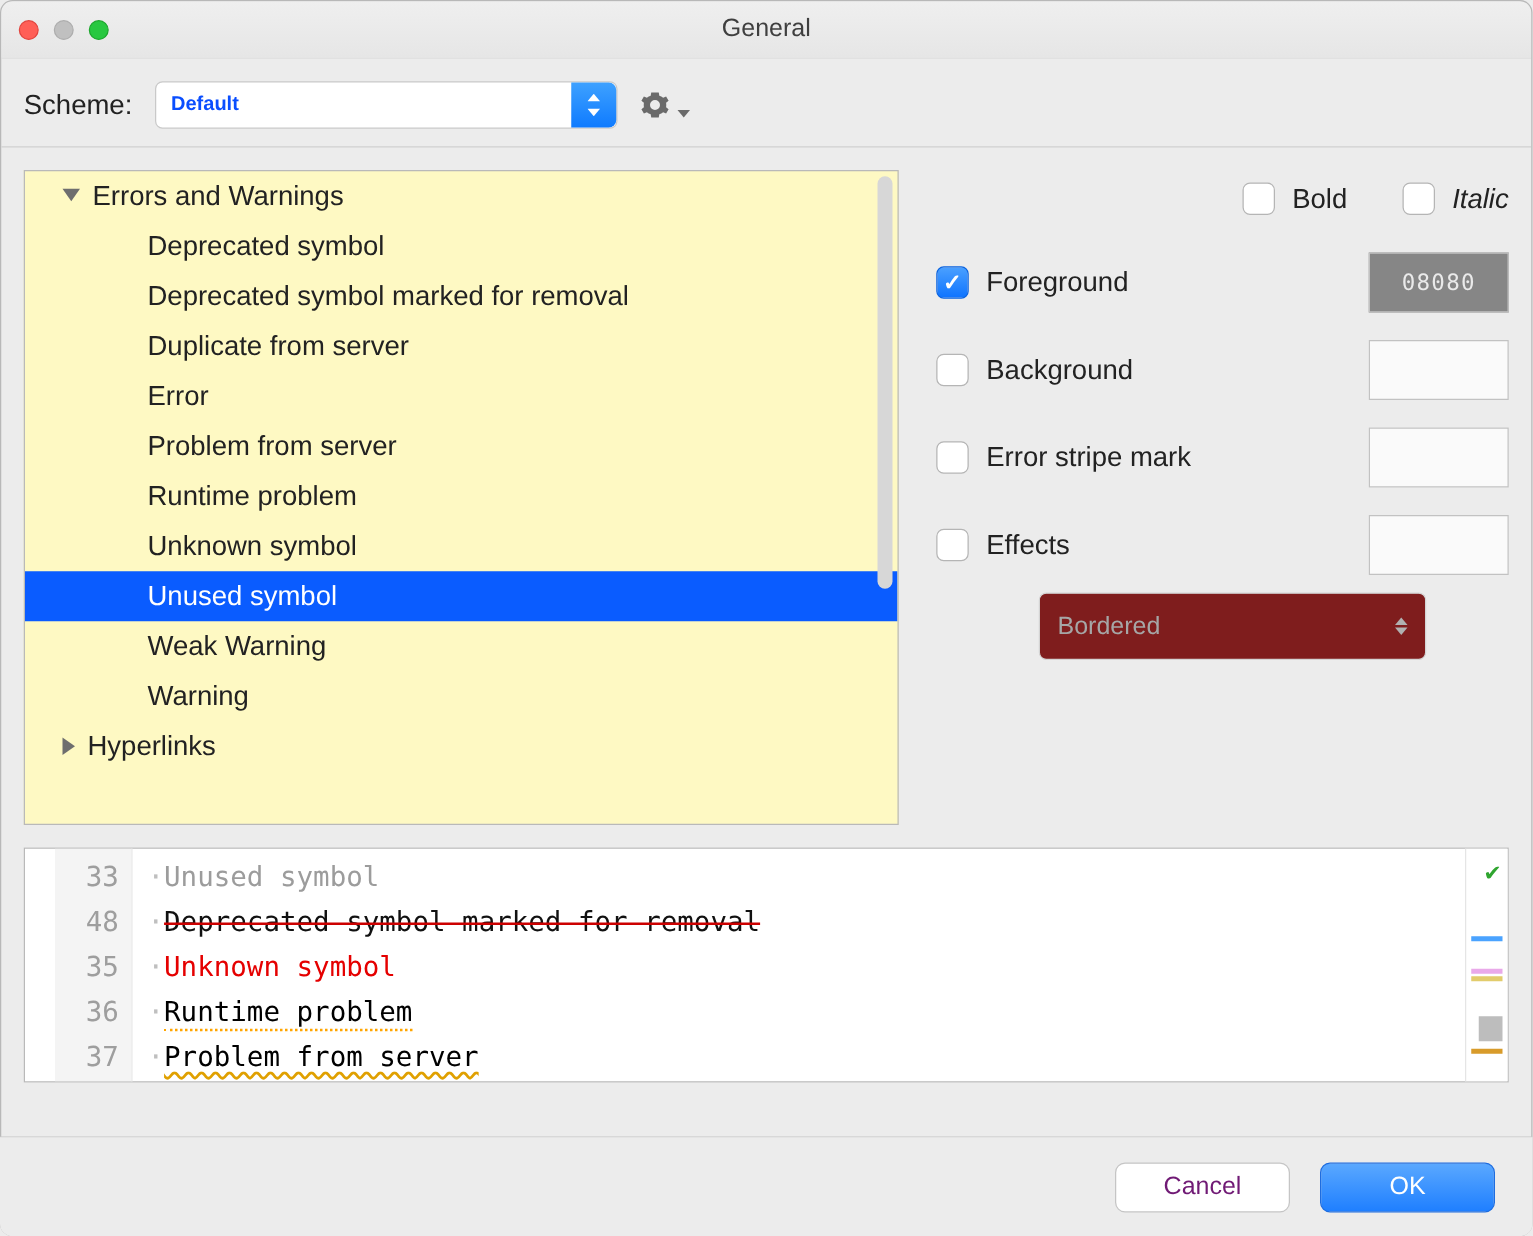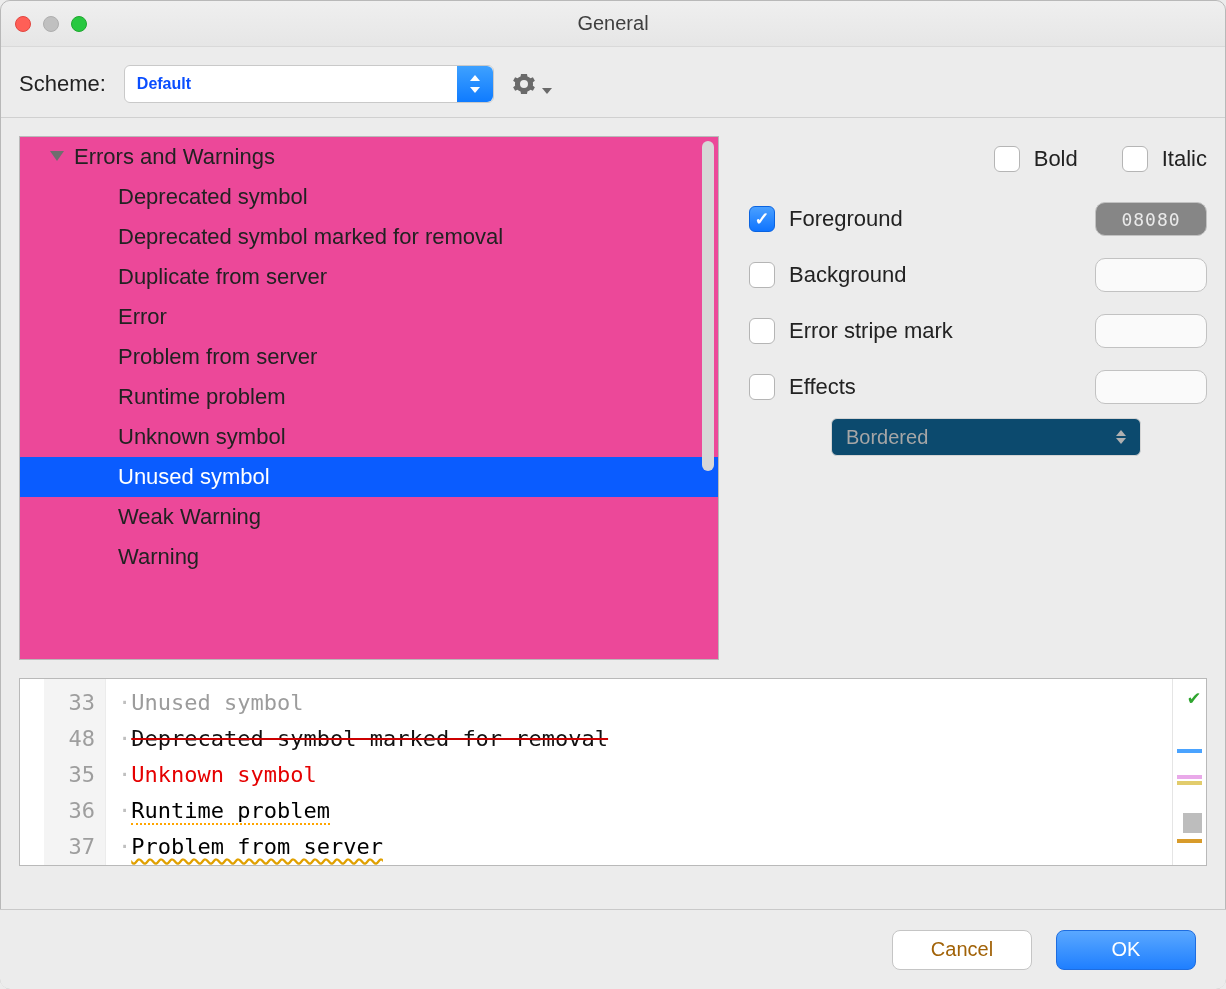--- a/index.html
+++ b/index.html
@@ -71,21 +71,21 @@
   .gear-wrap { display:flex; align-items:flex-end; gap:2px; }
   .gear-arrow { width:0;height:0;border-left:5px solid transparent;border-right:5px solid transparent;border-top:6px solid #6a6a6a; margin-bottom:4px;}
   .main {
     display: flex;
     padding: 18px;
     gap: 30px;
     height: 560px;
   }
   .tree-panel {
     width: 700px;
-    background: #ec4899;
+    background: #fef9c3;
     border: 1px solid #b9b9b9;
     overflow: hidden;
     display: flex; flex-direction: column;
     position: relative;
   }
   .tree-scroll { overflow-y: auto; flex: 1; }
   .tree-item {
     font-size: 22px;
     padding: 7px 10px 7px 10px;
     display: flex; align-items: center;
@@ -109,34 +109,34 @@
   .chk {
     width: 26px; height: 26px;
     border: 1px solid #b5b5b5; border-radius: 6px; background:#fff;
     display:inline-flex; align-items:center; justify-content:center;
     flex:none;
   }
   .chk.checked { background: linear-gradient(#4aa0ff,#0f74ff); border-color:#0a63e0; }
   .chk.checked::after { content:"✓"; color:#fff; font-size:18px; font-weight:700; }
   .opt-label { font-size: 22px; color:#222; margin-left: 14px; }
   .color-s {
-    width: 112px; height: 34px;
+    width: 112px; height: 48px;
     border: 1px solid #c2c2c2;
     background:#fafafa;
     margin-left:auto;
-    border-radius:10px;
+    border-radius:0;
   }
   .color-s.filled {
     background:#868686; color:#eaeaea; font-family: Menlo, monospace; font-size:18px;
     display:flex; align-items:center; justify-content:center; letter-spacing:1px;
   }
   .effects-dd {
     margin-left: 82px; margin-top:-8px;
-    width: 310px; height: 38px;
-    border: 1px solid #d4d4d4; border-radius:6px; background:#0c4a6e;
+    width: 310px; height: 54px;
+    border: 1px solid #d4d4d4; border-radius:6px; background:#7f1d1d;
     display:flex; align-items:center; padding:0 14px;
     font-size:20px; color:#a6a6a6;
     justify-content:space-between;
   }
   .updown { display:flex; flex-direction:column; gap:2px; }
   .updown span { width:0;height:0;border-left:5px solid transparent;border-right:5px solid transparent;}
   .updown .u { border-bottom:6px solid #b0b0b0; }
   .updown .d { border-top:6px solid #b0b0b0; }
   .preview {
     margin: 0 18px;
@@ -172,21 +172,21 @@
   .footer {
     position:absolute; bottom:0; left:0; right:0;
     height:80px; border-top:1px solid #c9c9c9; background:#ececec;
     display:flex; align-items:center; justify-content:flex-end; gap:24px; padding:0 30px;
     border-radius:0 0 10px 10px;
   }
   .btn {
     height:40px; min-width:140px; border-radius:8px; font-size:20px;
     display:flex; align-items:center; justify-content:center;
   }
-  .btn.cancel { background:#fff; border:1px solid #c5c5c5; color:#a16207; }
+  .btn.cancel { background:#fff; border:1px solid #c5c5c5; color:#701a75; }
   .btn.ok { background: linear-gradient(#5aa8ff,#1f7fff); color:#fff; border:1px solid #1e6de0; }
 </style>
 </head>
 <body>
 
 <div class="titlebar">
   <div class="traffic">
     <div class="tdot tred"></div>
     <div class="tdot tyel"></div>
     <div class="tdot tgrn"></div>
@@ -247,31 +247,35 @@
         </div>
       <div class="tree-item child selected">
           <span>Unused symbol</span>
         </div>
       <div class="tree-item child">
           <span>Weak Warning</span>
         </div>
       <div class="tree-item child">
           <span>Warning</span>
         </div>
+      <div class="tree-item cat">
+        <span class="disclosure closed"></span>
+        <span>Hyperlinks</span>
+      </div>
     </div>
     <div class="tree-scrollbar"></div>
   </div>
 
   <div class="opts">
     <div class="opt-row first">
       <span style="display:flex;align-items:center;">
         <span class="chk"></span>
         <span class="opt-label">Bold</span>
       </span>
-      <span style="display:flex;align-items:flex-start;">
+      <span style="display:flex;align-items:flex-start;font-style:italic;">
         <span class="chk"></span>
         <span class="opt-label">Italic</span>
       </span>
     </div>
     <div class="opt-row">
       <span class="chk checked"></span>
       <span class="opt-label">Foreground</span>
       <span class="color-s filled">08080</span>
     </div>
     <div class="opt-row">

